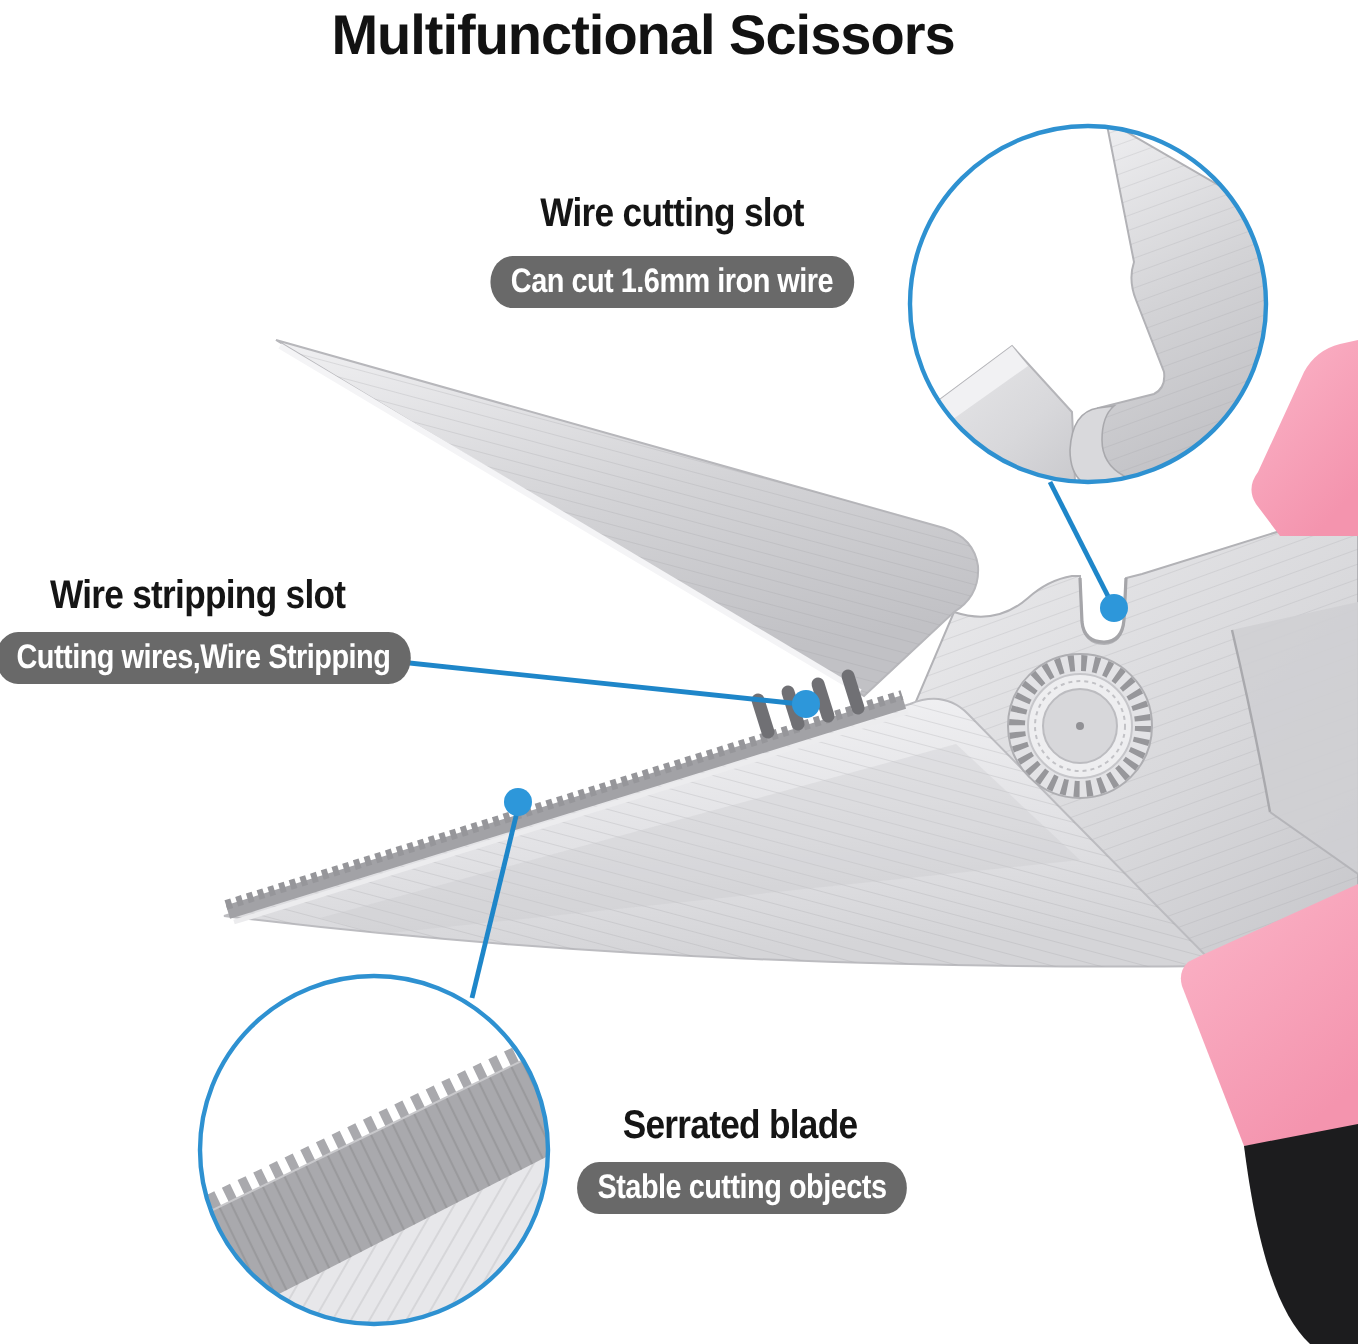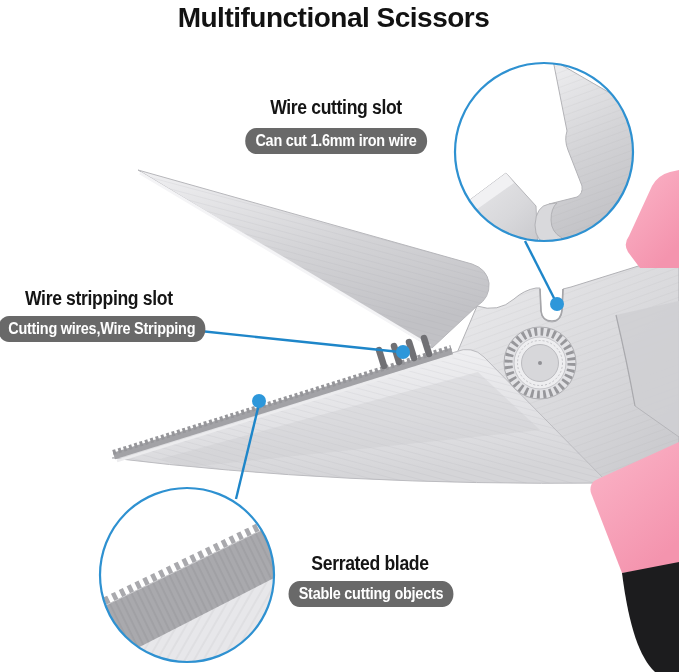--- a/index.html
+++ b/index.html
@@ -1,20 +1,20 @@
 <!DOCTYPE html>
 <html><head>
 <meta charset="utf-8">
 <style>
   html,body{margin:0;padding:0;background:#fff;}
   .stage{position:relative;width:679px;height:672px;background:#fff;overflow:hidden;
          font-family:"Liberation Sans","DejaVu Sans",sans-serif;}
   .stage svg{position:absolute;left:0;top:0;}
   .page-title{position:absolute;left:0;top:2px;width:643px;text-align:center;
-        font-size:28px;font-weight:bold;color:#121212;letter-spacing:-0.5px;margin-left:12px;}
+        font-size:28px;font-weight:bold;color:#121212;letter-spacing:-0.5px;}
   .co-heading{position:absolute;font-size:20px;font-weight:bold;color:#151515;
         white-space:nowrap;letter-spacing:-0.4px;}
   .co-pill{position:absolute;background:#696969;color:#ffffff;font-size:17px;font-weight:bold;
         line-height:26px;height:26px;padding:0 12px;border-radius:14px;white-space:nowrap;
         letter-spacing:-0.3px;}
   .center-anchor{transform:translateX(-50%) scaleX(0.88);}
   .center-anchor-pill{transform:translateX(-50%) scaleX(0.85);}
   .left-anchor{transform-origin:0 50%;transform:scaleX(0.88);}
   .left-anchor-pill{transform-origin:0 50%;transform:scaleX(0.85);}
 </style>

